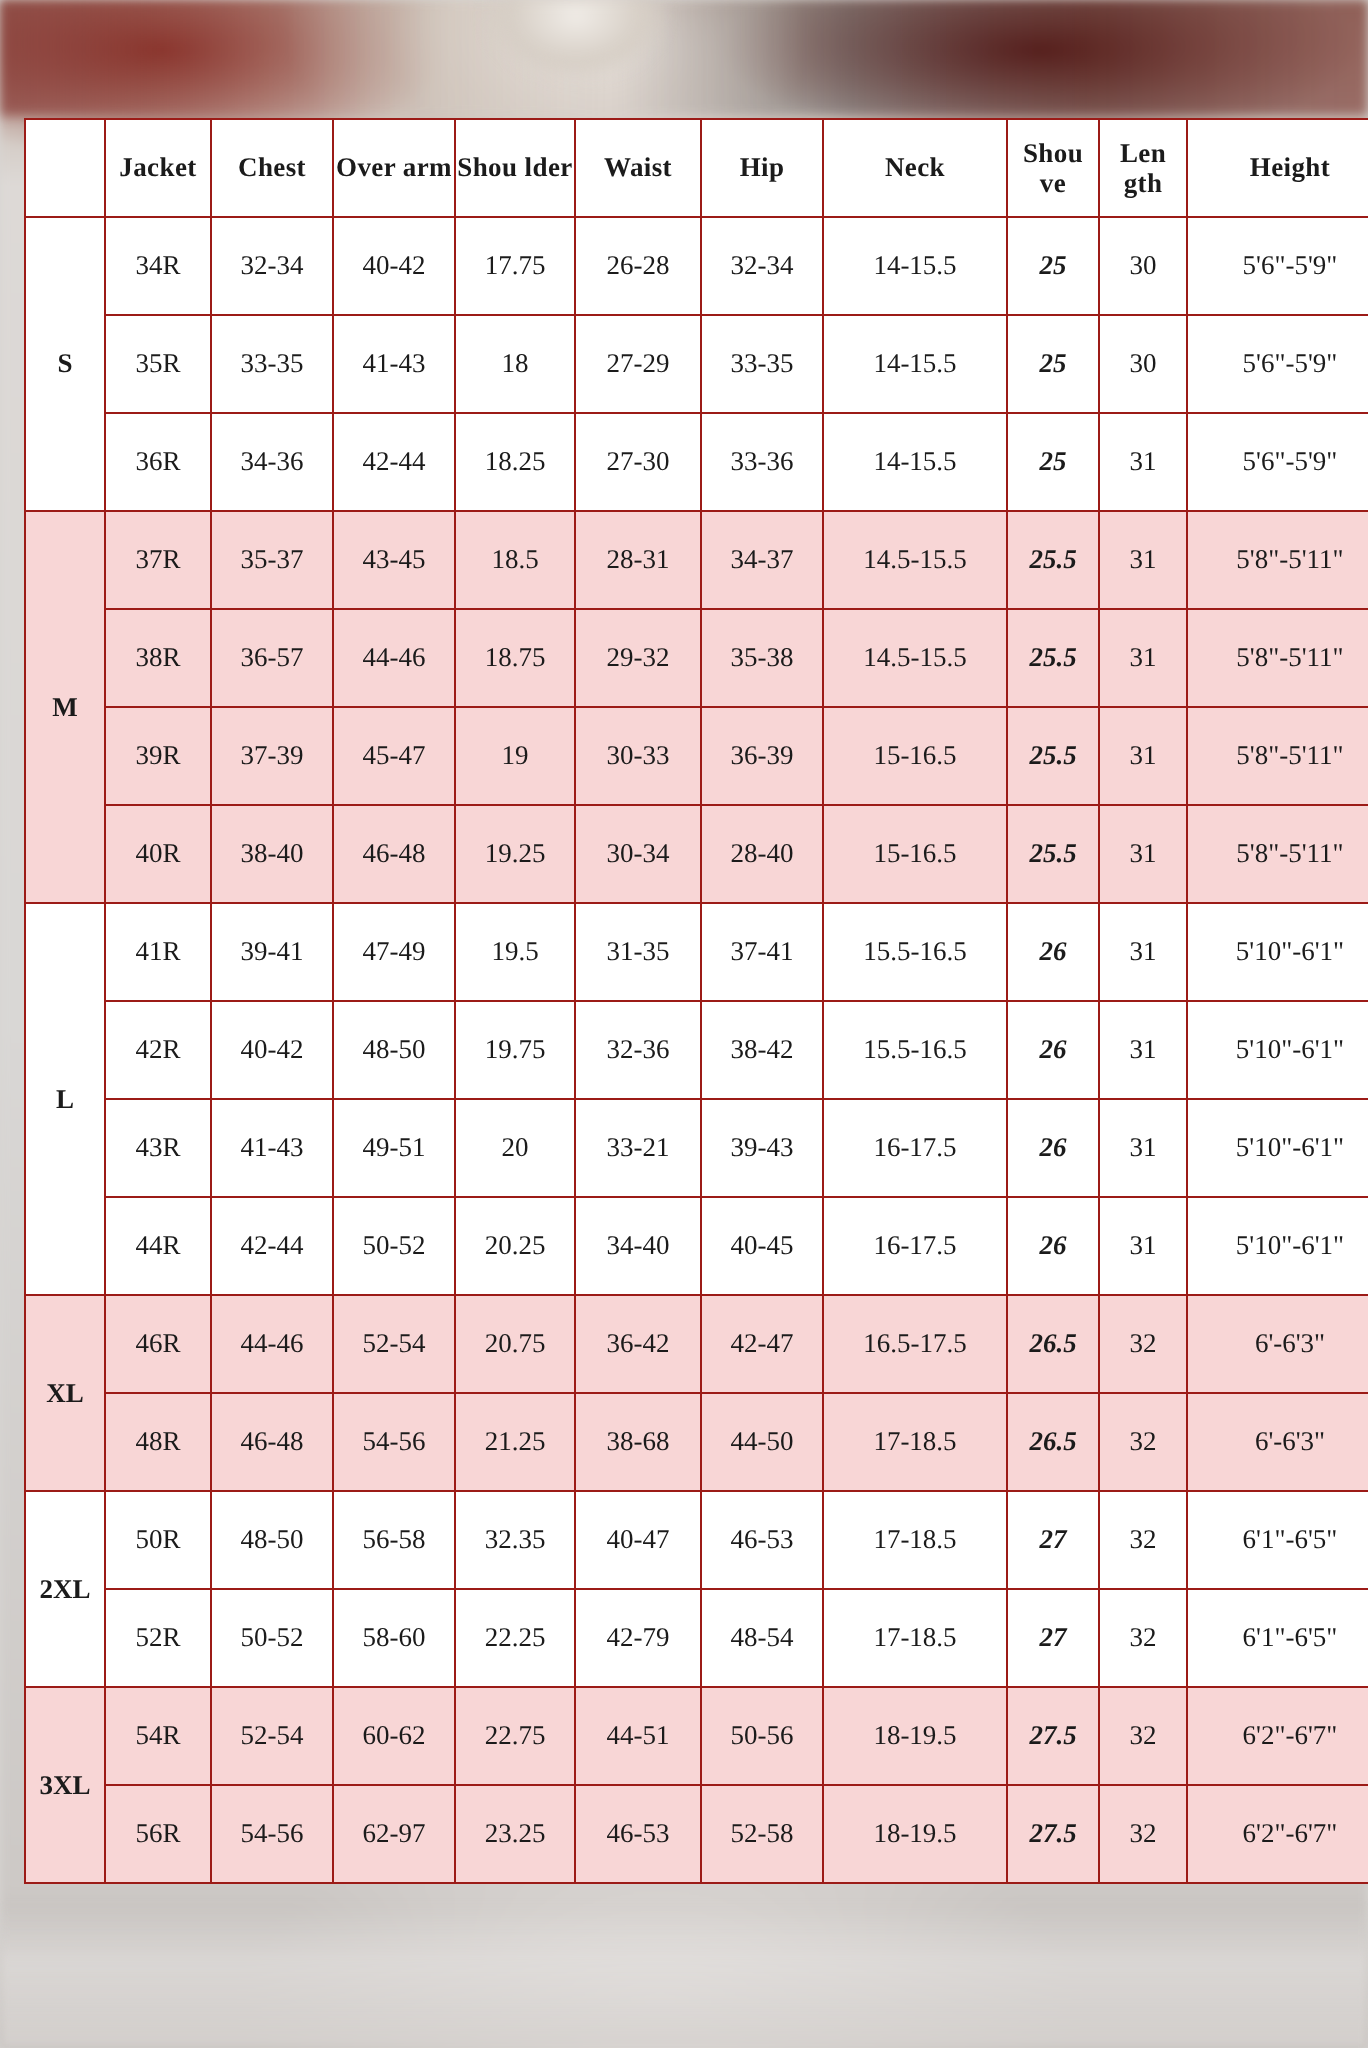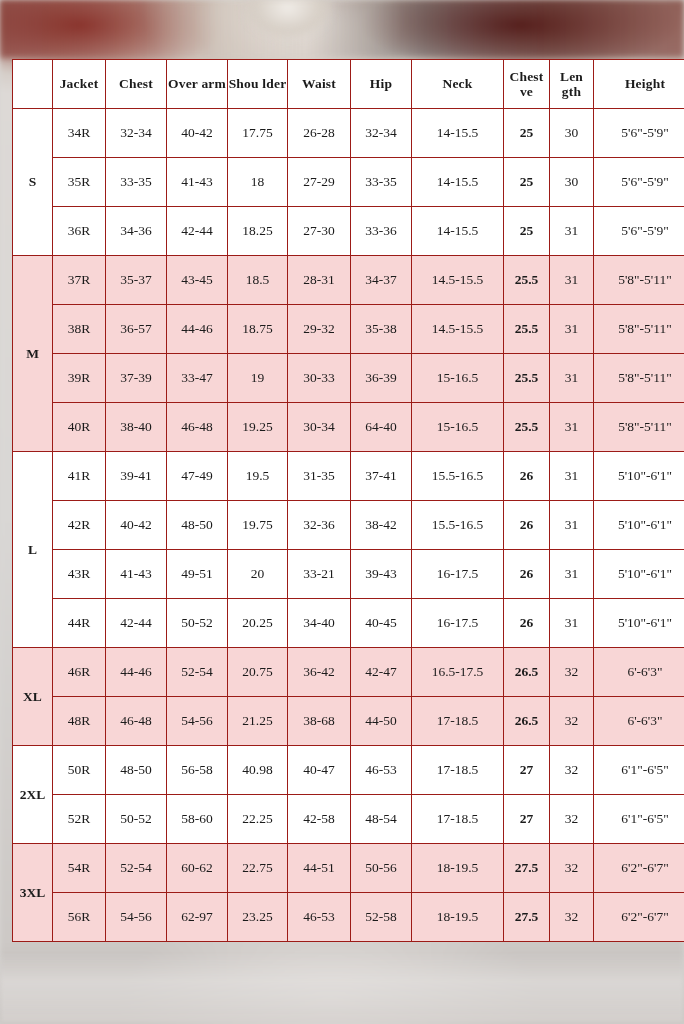--- a/index.html
+++ b/index.html
@@ -98,20 +98,21 @@
   }
 
   td.group-cell {
     font-weight: bold;
     font-size: 15px;
   }
 
   td.sleeve {
     font-weight: bold;
     font-size: 14.5px;
+    font-style: italic;
   }
 
   
   col.c-group  { width: 40px; }
   col.c-jacket { width: 53px; }
   col.c-chest  { width: 61px; }
   col.c-over   { width: 61px; }
   col.c-shou   { width: 60px; }
   col.c-waist  { width: 63px; }
   col.c-hip    { width: 61px; }
@@ -147,21 +148,21 @@
       <thead>
         <tr>
           <th></th>
           <th>Jacket</th>
           <th>Chest</th>
           <th>Over arm</th>
           <th>Shou lder</th>
           <th>Waist</th>
           <th>Hip</th>
           <th>Neck</th>
-          <th>Chest ve</th>
+          <th>Shou ve</th>
           <th>Len gth</th>
           <th>Height</th>
         </tr>
       </thead>
       <tbody id="table-body">
           <tr>
             <td class="group-cell" rowspan="3">S</td>
             <td>34R</td>
             <td>32-34</td>
             <td>40-42</td>
@@ -218,36 +219,36 @@
             <td>29-32</td>
             <td>35-38</td>
             <td>14.5-15.5</td>
             <td class="sleeve">25.5</td>
             <td>31</td>
             <td>5'8"-5'11"</td>
           </tr>
           <tr class="pink">
             <td>39R</td>
             <td>37-39</td>
-            <td>33-47</td>
+            <td>45-47</td>
             <td>19</td>
             <td>30-33</td>
             <td>36-39</td>
             <td>15-16.5</td>
             <td class="sleeve">25.5</td>
             <td>31</td>
             <td>5'8"-5'11"</td>
           </tr>
           <tr class="pink">
             <td>40R</td>
             <td>38-40</td>
             <td>46-48</td>
             <td>19.25</td>
             <td>30-34</td>
-            <td>64-40</td>
+            <td>28-40</td>
             <td>15-16.5</td>
             <td class="sleeve">25.5</td>
             <td>31</td>
             <td>5'8"-5'11"</td>
           </tr>
           <tr>
             <td class="group-cell" rowspan="4">L</td>
             <td>41R</td>
             <td>39-41</td>
             <td>47-49</td>
@@ -318,34 +319,34 @@
             <td>17-18.5</td>
             <td class="sleeve">26.5</td>
             <td>32</td>
             <td>6'-6'3"</td>
           </tr>
           <tr>
             <td class="group-cell" rowspan="2">2XL</td>
             <td>50R</td>
             <td>48-50</td>
             <td>56-58</td>
-            <td>40.98</td>
+            <td>32.35</td>
             <td>40-47</td>
             <td>46-53</td>
             <td>17-18.5</td>
             <td class="sleeve">27</td>
             <td>32</td>
             <td>6'1"-6'5"</td>
           </tr>
           <tr>
             <td>52R</td>
             <td>50-52</td>
             <td>58-60</td>
             <td>22.25</td>
-            <td>42-58</td>
+            <td>42-79</td>
             <td>48-54</td>
             <td>17-18.5</td>
             <td class="sleeve">27</td>
             <td>32</td>
             <td>6'1"-6'5"</td>
           </tr>
           <tr class="pink">
             <td class="group-cell" rowspan="2">3XL</td>
             <td>54R</td>
             <td>52-54</td>

